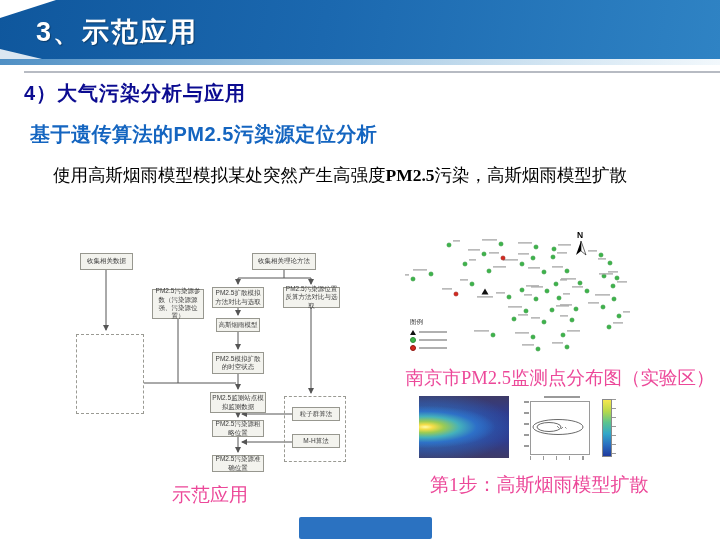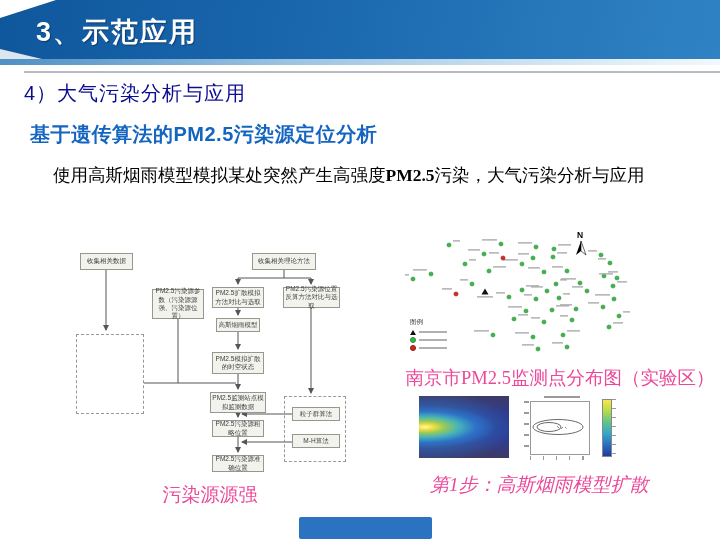--- a/index.html
+++ b/index.html
@@ -11,40 +11,40 @@
   .hdr-wedge-tl{position:absolute;left:0;top:0;width:56px;height:18px;background:#fff;
        clip-path:polygon(0 0,100% 0,0 100%);}
   .hdr-wedge-bl{position:absolute;left:0;bottom:0;width:42px;height:10px;background:#ffffff;opacity:.85;
        clip-path:polygon(0 0,0 100%,100% 100%);}
   .hdr-strip{position:absolute;left:0;top:59px;width:720px;height:6px;
        background:linear-gradient(90deg,#4f8fc4,#9cc3e0 40%,#d7e8f4 80%,#f2f8fc);}
   .hdr-rule{position:absolute;left:24px;top:71px;width:696px;height:2px;background:#b7bbc3;}
   .hdr-title{position:absolute;left:36px;top:14px;font-size:27px;font-weight:bold;color:#ffffff;
        letter-spacing:2px;text-shadow:1px 1px 1px rgba(0,0,0,.35);}
   
-  .sec-title{position:absolute;left:24px;top:80px;font-size:20px;font-weight:normal;color:#0c0c91;letter-spacing:1px;}
+  .sec-title{position:absolute;left:24px;top:80px;font-size:20px;font-weight:bold;color:#0c0c91;letter-spacing:1px;}
   .sub-title{position:absolute;left:30px;top:121px;font-size:20px;font-weight:bold;color:#1465c0;letter-spacing:.5px;}
   
   .body-p{position:absolute;left:18px;top:162px;width:692px;font-family:"Liberation Serif",serif;
        font-size:17.5px;line-height:27px;color:#000;}
   .body-p .ln{display:block;white-space:nowrap;}
   .body-p .ind{text-indent:35px;}
   .body-p b{font-weight:bold;}
   
   .fc{position:absolute;left:0;top:0;width:720px;height:540px;pointer-events:none;}
   .fcb{position:absolute;background:#f3f3ee;border:1px solid #97978f;color:#3b3b3b;
        font-size:6.5px;line-height:1.3;display:flex;align-items:center;justify-content:center;
        text-align:center;padding:1px;box-sizing:border-box;}
   .fcd{position:absolute;border:1px dashed #9a9a93;box-sizing:border-box;}
   .fc svg{position:absolute;left:0;top:0;}
   
   .caption{position:absolute;font-family:"Liberation Serif",serif;color:#ec4899;}
   .cap-tech{left:130px;top:482px;width:160px;text-align:center;font-size:19px;}
   .cap-map{left:402px;top:365px;width:316px;text-align:center;font-size:18.5px;}
-  .cap-step{left:430px;top:472px;font-size:19px;font-style:italic;}
+  .cap-step{left:430px;top:472px;font-size:19px;}
   
   .map{position:absolute;left:405px;top:228px;width:310px;height:140px;}
   .legend{position:absolute;left:410px;top:318px;width:78px;font-size:6px;color:#333;}
   .legend .lt{font-size:6.5px;margin-bottom:1px;}
   .lrow{display:flex;align-items:center;gap:3px;height:8px;}
   .tri{width:0;height:0;border-left:3px solid transparent;border-right:3px solid transparent;
        border-bottom:5px solid #111;}
   .gdot{width:4px;height:4px;border-radius:50%;background:#3cb44a;border:.5px solid #2c8f36;}
   .rdot{width:4px;height:4px;border-radius:50%;background:#d5281e;border:.5px solid #8f1710;}
   .lsm{width:28px;height:2px;background:#b0b0b0;}
@@ -80,21 +80,21 @@
     <div class="hdr-wedge-bl"></div>
   </div>
   <div class="hdr-title">3、示范应用</div>
   <div class="hdr-strip"></div>
   <div class="hdr-rule"></div>
 
   <div class="sec-title">4）大气污染分析与应用</div>
   <div class="sub-title">基于遗传算法的PM2.5污染源定位分析</div>
 
   <div class="body-p">
-    <span class="ln ind"><span>使用高斯烟雨模型模拟某处突然产生高强度</span><b>PM2.5</b><span>污染，大气污染分析与应用</span></span>
+    <span class="ln ind"><span>使用高斯烟雨模型模拟某处突然产生高强度</span><b>PM2.5</b><span>污染，高斯烟雨模型扩散</span></span>
   </div>
 
   <div class="fc">
     <svg width="720" height="540">
       <defs>
         <marker id="ah" markerWidth="7" markerHeight="7" refX="5" refY="3" orient="auto">
           <path d="M0,0 L6,3 L0,6 Z" fill="#555"></path>
         </marker>
       </defs>
       <g stroke="#555" stroke-width="1" fill="none">
@@ -123,21 +123,21 @@
     <div class="fcb" style="left:212px;top:287px;width:52px;height:21px;">PM2.5扩散模拟方法对比与选取</div>
     <div class="fcb" style="left:283px;top:287px;width:57px;height:21px;">PM2.5污染源位置反算方法对比与选取</div>
     <div class="fcb" style="left:216px;top:318px;width:44px;height:14px;">高斯烟雨模型</div>
     <div class="fcb" style="left:212px;top:352px;width:52px;height:22px;">PM2.5模拟扩散的时空状态</div>
     <div class="fcb" style="left:210px;top:392px;width:56px;height:21px;">PM2.5监测站点模拟监测数据</div>
     <div class="fcb" style="left:292px;top:407px;width:48px;height:14px;">粒子群算法</div>
     <div class="fcb" style="left:212px;top:420px;width:52px;height:17px;">PM2.5污染源粗略位置</div>
     <div class="fcb" style="left:292px;top:434px;width:48px;height:14px;">M-H算法</div>
     <div class="fcb" style="left:212px;top:455px;width:52px;height:17px;">PM2.5污染源准确位置</div>
   </div>
-  <div class="caption cap-tech">污染源源强</div>
+  <div class="caption cap-tech">示范应用</div>
 
   <div class="map">
     <svg id="map-svg" width="310" height="140" viewBox="0 0 310 140">
       <text x="172" y="10" font-size="8.5" font-weight="bold" fill="#000">N</text>
       <polygon points="176,13 171,27 176,23" fill="#000"></polygon>
       <polygon points="176,13 181,27 176,23" fill="#fff" stroke="#000" stroke-width="0.6"></polygon>
     <rect x="48" y="12" width="7" height="1.7" fill="#a9a9a9" opacity="0.8"></rect>
         <circle cx="44" cy="17" r="2.1" fill="#3cb44a" stroke="#2c8f36" stroke-width="0.5"></circle>
         <rect x="77" y="11" width="15" height="1.7" fill="#a9a9a9" opacity="0.8"></rect>
         <circle cx="96" cy="16" r="2.1" fill="#3cb44a" stroke="#2c8f36" stroke-width="0.5"></circle>

